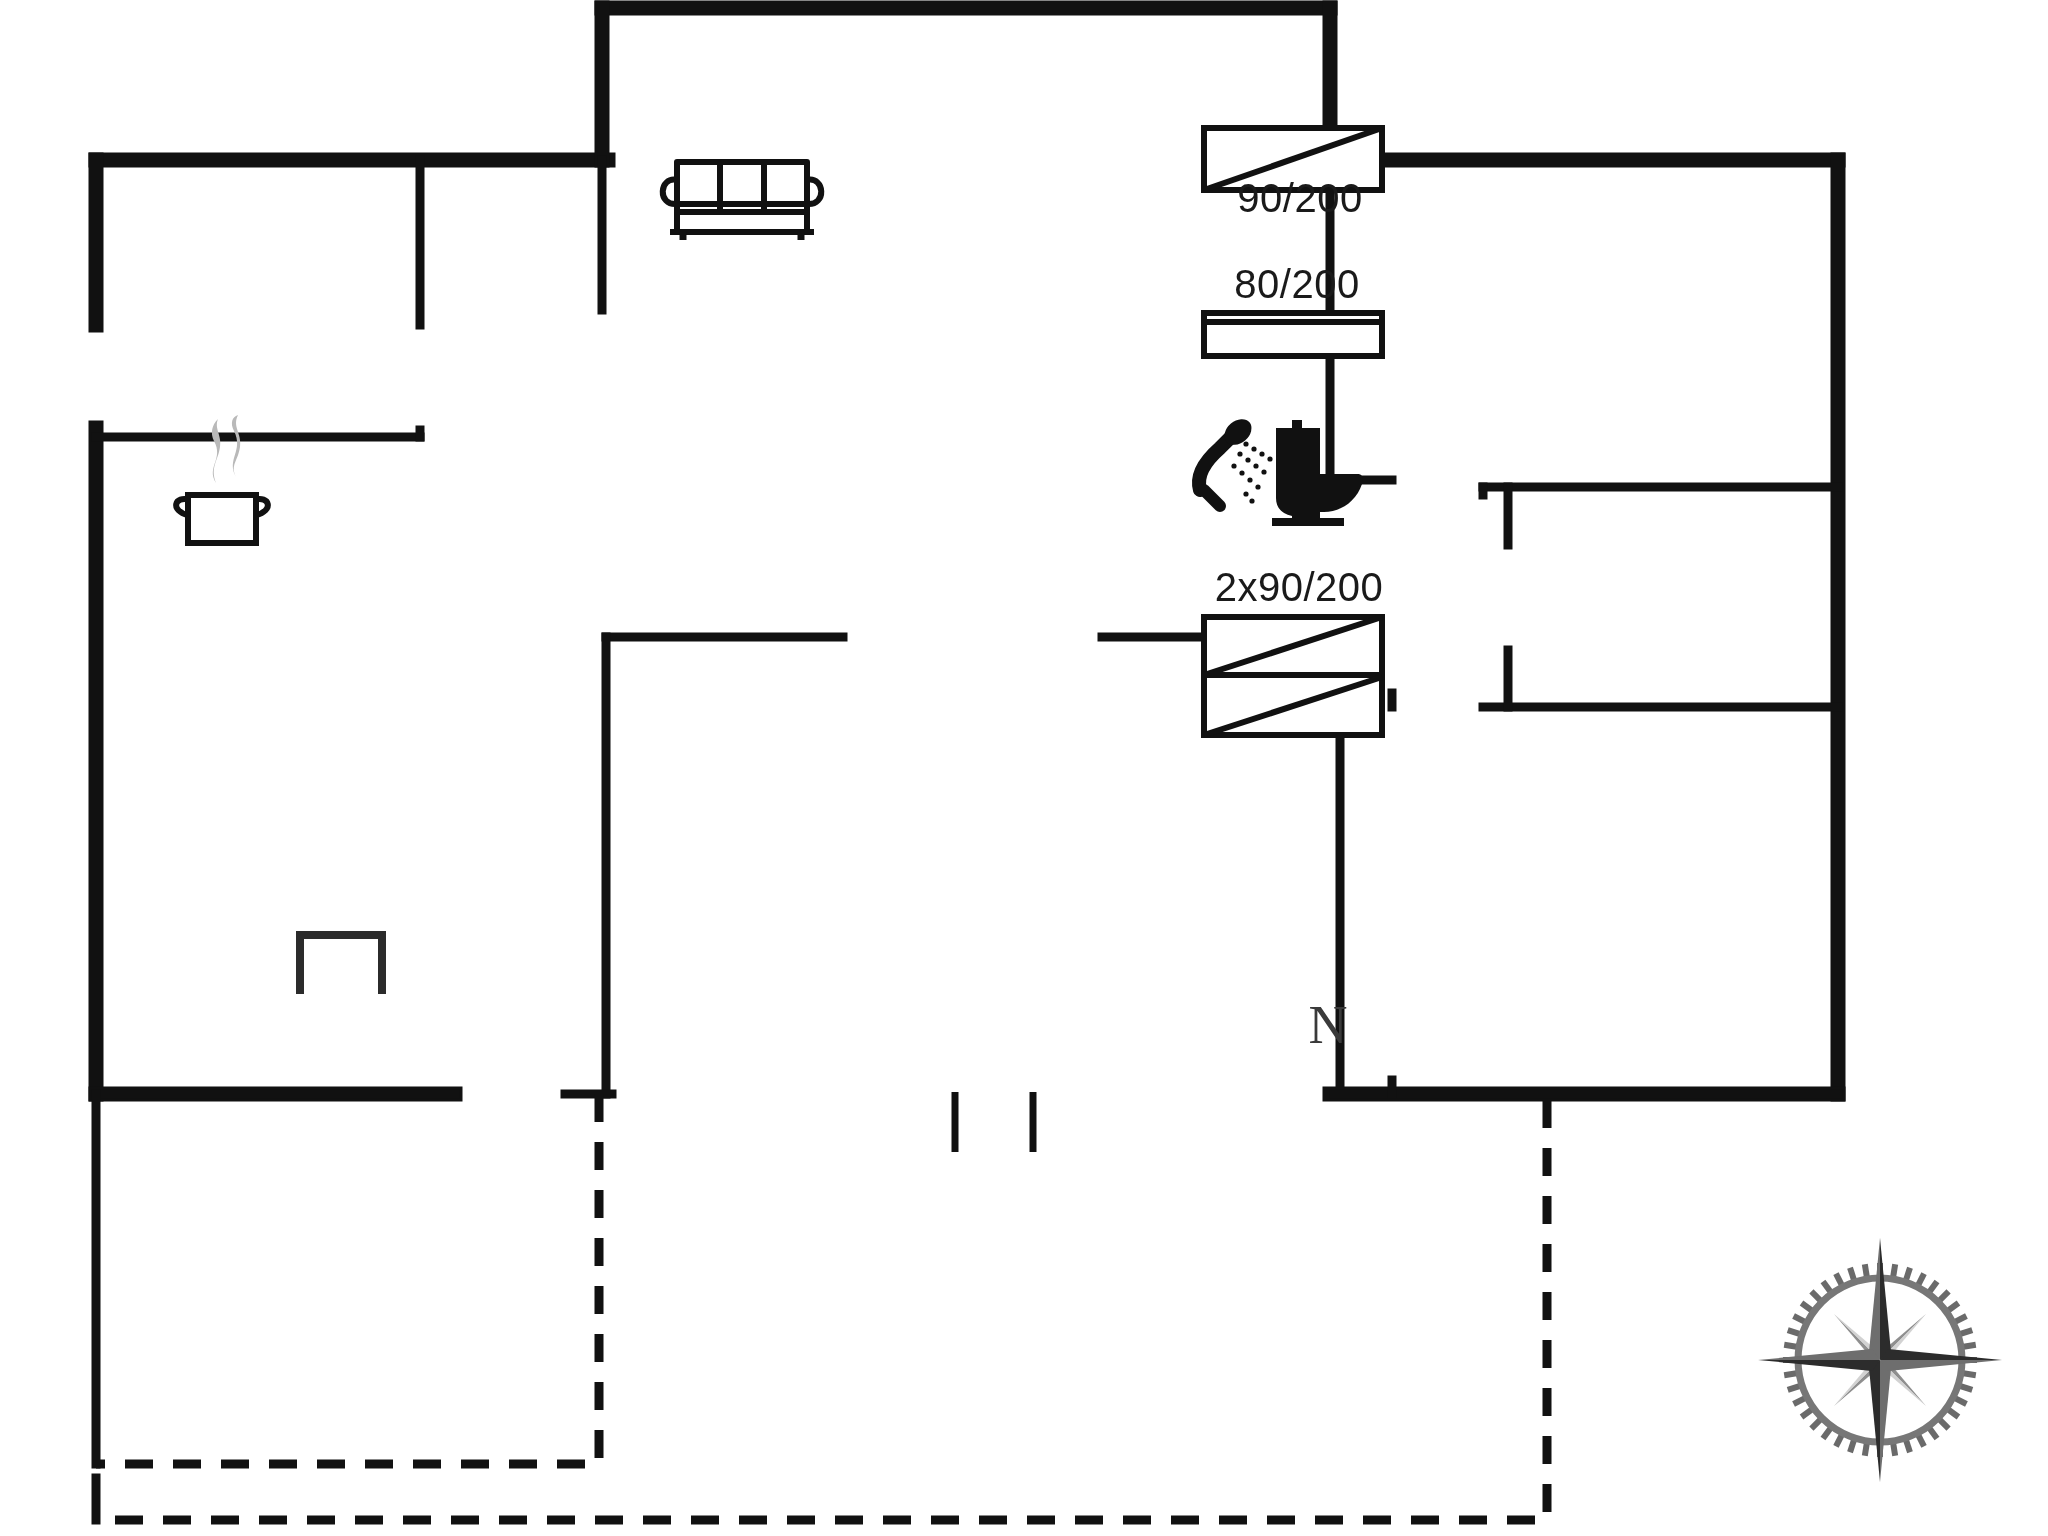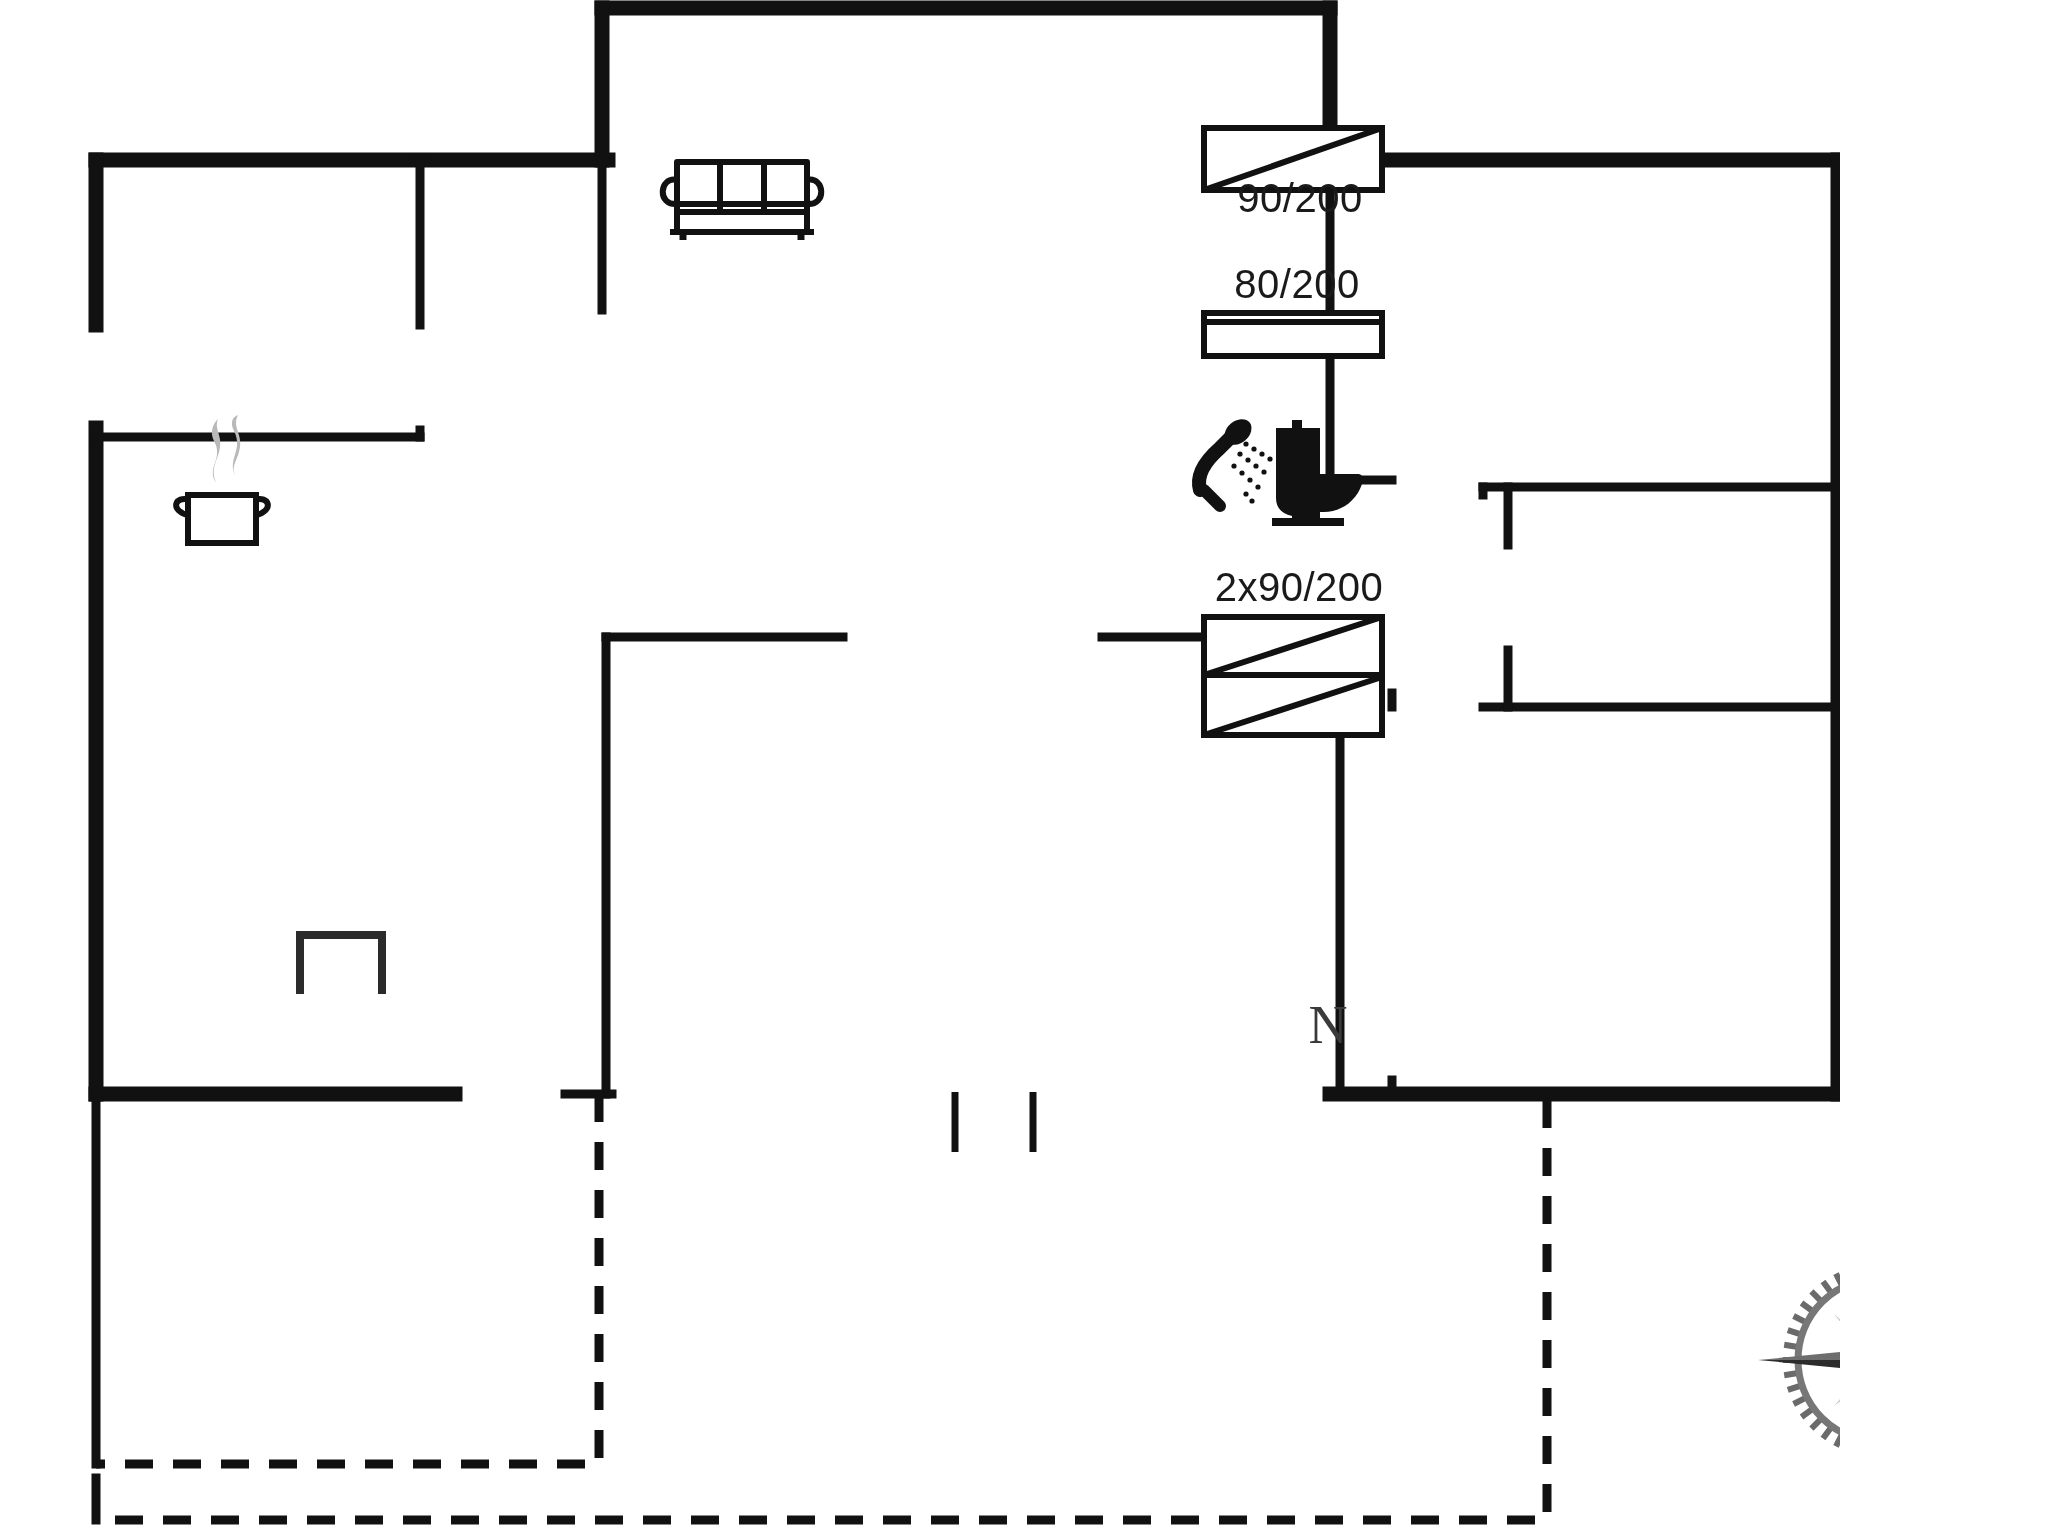--- a/index.html
+++ b/index.html
@@ -4,21 +4,21 @@
 <title>Floor Plan</title>
 <style>
   html, body {
     margin: 0;
     padding: 0;
     background: #ffffff;
     font-family: "Liberation Sans", sans-serif;
   }
   #plan-root {
     position: relative;
-    width: 1840px;
+    width: 2048px;
     height: 1536px;
     background: #0ea5e9;
     overflow: hidden;
   }
   #floorplan-svg {
     display: block;
     width: 2048px;
     height: 1536px;
   }
   .dim-label {

